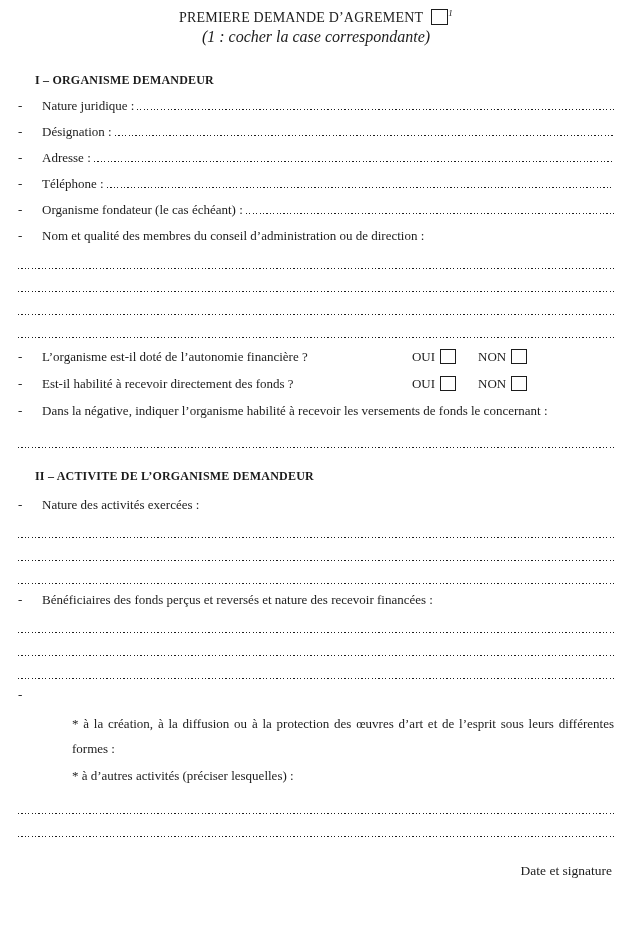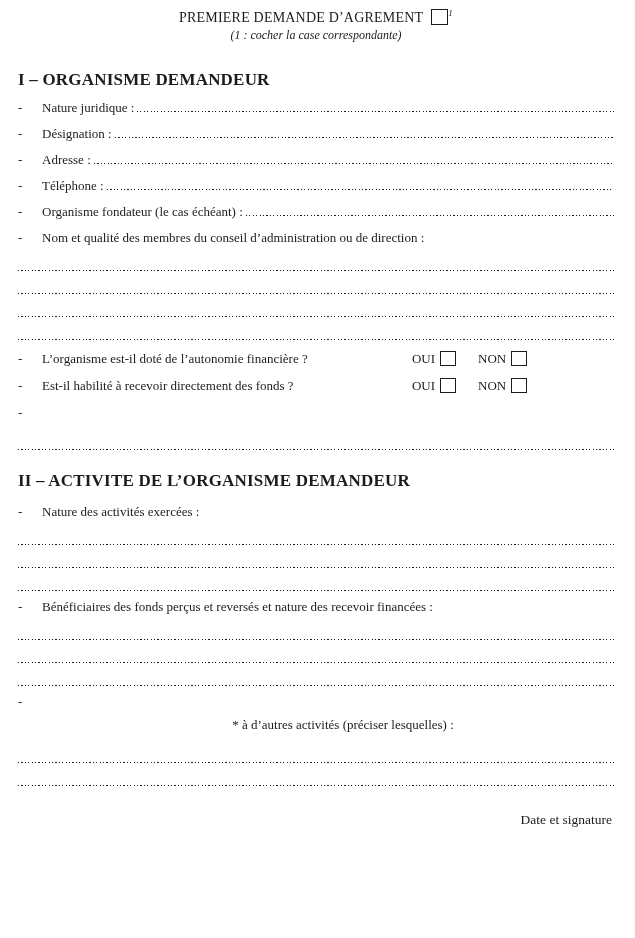--- a/index.html
+++ b/index.html
@@ -13,32 +13,32 @@
     color: var(--ink);
     font-family: "Liberation Serif", "DejaVu Serif", serif;
     font-size: 13px;
     padding: 8px 21px 0 18px;
     overflow: hidden;
   }
   
   .hdr { text-align: center; }
   .hdr-line { font-size: 14px; letter-spacing: 0.2px; }
   .hdr-line + .hdr-line { margin-top: 7px; }
-  .hdr-note { font-style: italic; font-size: 12px; margin-top: 2px; }
+  .hdr-note { font-style: italic; font-size: 16px; margin-top: 2px; }
   .cb {
     display: inline-block;
     width: 17px; height: 16px;
     border: 1px solid var(--ink);
     background: var(--paper);
     vertical-align: -3px;
     margin-left: 8px;
   }
   sup.cb-sup { font-style: italic; font-size: 9px; }
   
-  h2.sec-title { font-size: 17px; font-weight: bold; letter-spacing: 0.2px; }
+  h2.sec-title { font-size: 12px; font-weight: bold; letter-spacing: 0.2px; margin-left: 17px; }
   .sec1-title { margin-top: 27px; }
   .sec2-title { margin-top: 21px; }
   .row { display: flex; align-items: baseline; }
   .dash { width: 24px; flex: none; }
   .f-row { margin-top: 10px; }
   .f-row .lbl { flex: none; white-space: nowrap; }
   .leader {
     flex: 1;
     height: 4px;
     margin-left: 3px;
@@ -57,21 +57,21 @@
   .ans { flex: none; white-space: nowrap; text-align: center; }
   .ans-yes { width: 88px; }
   .ans .cb { width: 16px; height: 15px; margin-left: 5px; vertical-align: -3px; }
   
   .star-par {
     margin-left: 54px;
     margin-top: 8px;
     text-align: justify;
     line-height: 25px;
   }
-  .star-par2 { margin-left: 54px; margin-top: 7px; text-align: center; }
+  .star-par2 { margin-left: 54px; margin-top: 7px; }
   
   .sec3-line { margin-top: 22px; font-size: 13px; }
   .sec3-line .b { font-weight: bold; font-size: 13.5px; letter-spacing: 0.2px; }
   .sec3-line .small { font-size: 12px; }
   
   .signature { margin-top: 26px; text-align: right; font-size: 13.5px; padding-right: 2px; }
 </style>
 </head>
 <body>
 
@@ -129,20 +129,21 @@
   </div>
   <div class="row q-row">
     <span class="dash">-</span>
     <span class="q-lbl">Est-il habilité à recevoir directement des fonds ?</span>
     <span class="ans ans-yes"><span>OUI</span><span class="cb"></span></span>
     <span class="ans"><span>NON</span><span class="cb"></span></span>
   </div>
 
   <div class="row q-row">
     <span class="dash">-</span>
+    <span>Dans la négative, indiquer l’organisme habilité à recevoir les versements de fonds le concernant :</span>
   </div>
   <div class="wline" style="margin-top:6px"></div>
 
   <h2 class="sec-title sec2-title">II – ACTIVITE DE L’ORGANISME DEMANDEUR</h2>
 
   <div class="row" style="margin-top:13px">
     <span class="dash">-</span>
     <span>Nature des activités exercées :</span>
   </div>
   <div class="wline wl-gap"></div>
@@ -153,20 +154,21 @@
     <span class="dash">-</span>
     <span>Bénéficiaires des fonds perçus et reversés et nature des recevoir financées :</span>
   </div>
   <div class="wline wl-gap"></div>
   <div class="wline"></div>
   <div class="wline"></div>
 
   <div class="row" style="margin-top:8px">
     <span class="dash">-</span>
   </div>
+  <div class="star-par">* à la création, à la diffusion ou à la protection des œuvres d’art et de l’esprit sous leurs différentes formes :</div>
   <div class="star-par2">* à d’autres activités (préciser lesquelles) :</div>
 
   <div class="wline" style="margin-top:7px"></div>
   <div class="wline"></div>
 
 
   <div class="signature">Date et signature</div>
 
 </div>
 

